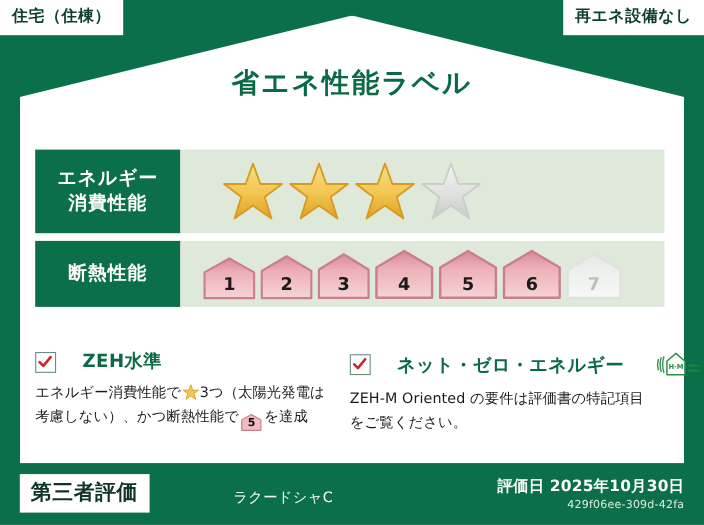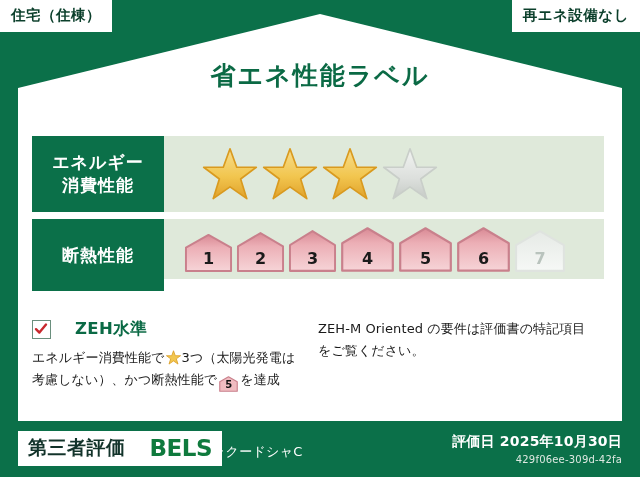--- a/index.html
+++ b/index.html
@@ -74,21 +74,21 @@
   }
   .metric-value{
     flex:1;
     background:#dfe9da;
     display:flex;align-items:center;
     padding-left:14px;
     box-sizing:border-box;
   }
   .row-energy .metric-name{height:76px;}
   .row-energy .metric-value{height:76px;}
-  .row-insul  .metric-name{height:72px;}
+  .row-insul  .metric-name{height:60px;}
   .row-insul  .metric-value{height:60px;padding-left:10px;}
 
   
   .stars{display:flex;align-items:center;gap:4px;margin-left:24px;}
   .star{width:56px;height:54px;display:block;}
 
   
   .houses{display:flex;align-items:flex-end;gap:3px;margin-left:10px;}
   .house-chip{
     position:relative;
@@ -298,28 +298,46 @@
       <div class="crit-body">
         <span>エネルギー消費性能で</span><svg class="inline-star" viewBox="0 0 100 96">
             <polygon points="50,3 62,36 97,36 69,57 80,92 50,71 20,92 31,57 3,36 38,36" fill="#f2c64f" stroke="#d99a1f" stroke-width="5" stroke-linejoin="round"></polygon>
           </svg><span>3つ（太陽光発電は考慮しない）、かつ断熱性能で</span><span class="inline-house"><svg viewBox="0 0 100 82" preserveAspectRatio="none">
               <polygon points="4,30 50,4 96,30 96,78 4,78" fill="#f0bcc1" stroke="#c9808c" stroke-width="6" stroke-linejoin="round"></polygon>
             </svg><b>5</b></span><span>を達成</span>
       </div>
     </div>
 
     <div class="crit-col">
+      <div class="crit-head">
+        <span class="checkbox">
+          <svg viewBox="0 0 14 14">
+            <path d="M2 7.2 L5.4 10.6 L12 2.6" fill="none" stroke="#c8282d" stroke-width="2.4" stroke-linecap="round" stroke-linejoin="round"></path>
+          </svg>
+        </span>
+        <span class="crit-title">ネット・ゼロ・エネルギー</span>
+        <svg class="zehm-logo" viewBox="0 0 78 52">
+          <g stroke="#2a8f4e" fill="none" stroke-width="2">
+            <path d="M5 16 Q2 26 5 36" stroke-width="2.4"></path>
+            <path d="M10 13 Q6 26 10 39" stroke-width="2.4"></path>
+            <path d="M15 11 Q10 26 15 41" stroke-width="2.4"></path>
+          </g>
+          <polygon points="20,20 36,6 52,20 52,44 20,44" fill="#ffffff" stroke="#2a8f4e" stroke-width="2.6" stroke-linejoin="round"></polygon>
+          <text x="36" y="33" font-size="12" font-weight="bold" fill="#2a8f4e" text-anchor="middle" font-family="DejaVu Sans, sans-serif">H·M</text>
+          <text x="58" y="31" font-size="7" font-weight="bold" fill="#2a8f4e" font-family="DejaVu Sans, sans-serif">ZEH-M</text>
+          <text x="58" y="39" font-size="7" font-weight="bold" fill="#2a8f4e" font-family="DejaVu Sans, sans-serif">Oriented</text>
+        </svg>
+      </div>
       <div class="crit-body">ZEH-M Oriented の要件は評価書の特記項目をご覧ください。</div>
     </div>
   </div>
 
   <div class="footer">
     <div class="bels-badge">
       <span class="bels-text">第三者評価</span>
-      <span class="bels-mark">BELS</span>
     </div>
     <div class="bldg-name">ラクードシャC</div>
     <div class="eval-wrap">
       <div class="eval-date">
         <span>評価日</span>
         <span>2025年10月30日</span>
       </div>
       <div class="eval-id">429f06ee-309d-42fa</div>
     </div>
   </div>

